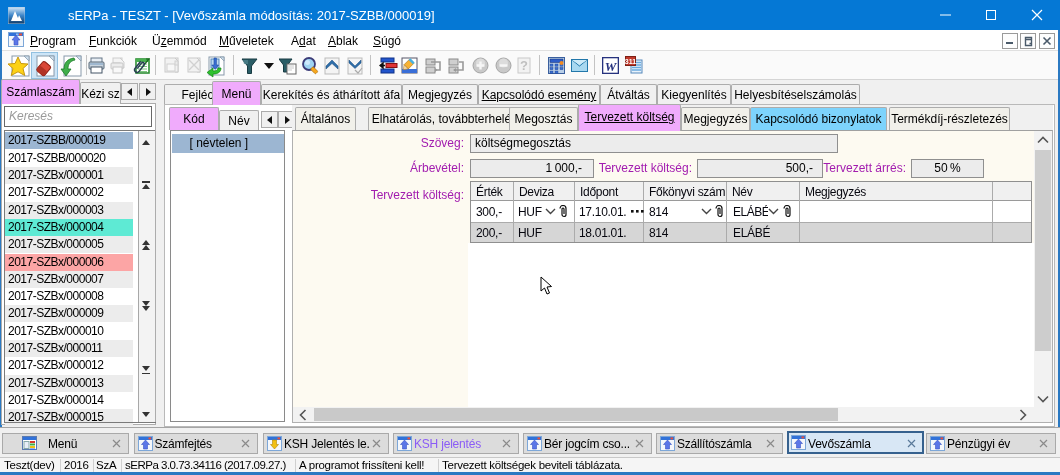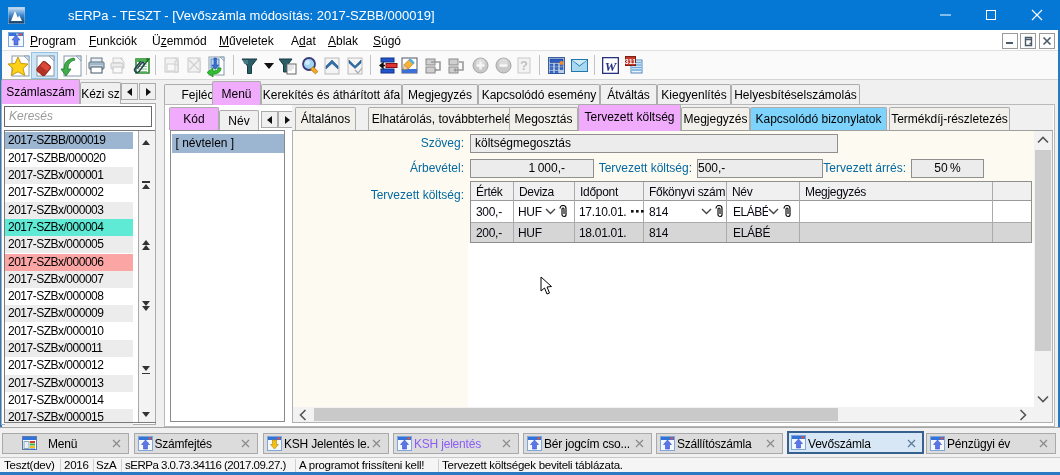--- a/index.html
+++ b/index.html
@@ -20,21 +20,21 @@
   .ticon { position:absolute; top:3px; }
   
   .tab { position:absolute; background:#f0f0f0; border:1px solid #acacac; border-bottom:none; border-radius:2px 2px 0 0; text-align:center; color:#000; }
   .tab.active { background:#f0abfc; z-index:5; }
   
   .lrow { position:absolute; left:1px; width:127px; height:17px; line-height:17px; padding-left:3px; white-space:nowrap; color:#000; letter-spacing:-0.5px; }
   
   .tri { position:absolute; width:0; height:0; }
   input, div { font-family:"Liberation Sans", sans-serif; }
   .field { position:absolute; background:#ececec; border:1px solid #8f8f8f; font-size:12px; color:#000; }
-  .lbl { position:absolute; text-align:right; color:#0369a1; white-space:nowrap; }
+  .lbl { position:absolute; text-align:right; color:#a21caf; white-space:nowrap; }
   .cell { position:absolute; white-space:nowrap; color:#07070f; letter-spacing:-0.3px; }
   .stxt { position:absolute; top:459px; color:#000; white-space:nowrap; font-size:11.5px; letter-spacing:-0.25px; }
 </style>
 </head>
 <body>
 
 <div class="abs" id="titlebar"></div>
 <svg class="abs" style="left:8px;top:7px" width="17" height="17">
   <defs>
       <linearGradient id="appbg" x1="0" y1="0" x2="0" y2="1">
@@ -314,56 +314,56 @@
 <div class="tri" style="left:142px;top:306px;border-left:4px solid transparent;border-right:4px solid transparent;border-top:5px solid #333"></div>
 <div class="tri" style="left:142px;top:366px;border-left:4px solid transparent;border-right:4px solid transparent;border-top:5px solid #333"></div>
 <div class="abs" style="left:142px;top:372.5px;width:8px;height:1.5px;background:#333"></div>
 <div class="tri" style="left:142px;top:412px;border-left:4px solid transparent;border-right:4px solid transparent;border-top:5px solid #333"></div>
 
 <div class="abs" style="left:163.5px;top:104px;width:891px;height:322.5px;background:#fff;border:1px solid #b9b9b9"></div>
 
 <div class="tab" style="left:164px;top:84px;width:67px;height:20px;line-height:20px;">Fejléc</div>
 <div class="tab" style="left:261px;top:84px;width:141px;height:20px;line-height:20px;">Kerekítés és áthárított áfa</div>
 <div class="tab" style="left:402px;top:84px;width:76px;height:20px;line-height:20px;">Megjegyzés</div>
-<div class="tab" style="left:478px;top:84px;width:122px;height:20px;line-height:20px;">Kapcsolódó esemény</div>
+<div class="tab" style="left:478px;top:84px;width:122px;height:20px;line-height:20px;text-decoration:underline;">Kapcsolódó esemény</div>
 <div class="tab" style="left:600px;top:84px;width:57px;height:20px;line-height:20px;">Átváltás</div>
 <div class="tab" style="left:657px;top:84px;width:74px;height:20px;line-height:20px;">Kiegyenlítés</div>
 <div class="tab" style="left:731px;top:84px;width:129px;height:20px;line-height:20px;">Helyesbítéselszámolás</div>
 <div class="tab active" style="left:212px;top:81px;width:49px;height:24px;line-height:24px;">Menü</div>
 
 <div class="tab" style="left:219px;top:110px;width:40px;height:20px;line-height:20px;">Név</div>
 <div class="tab active" style="left:169px;top:107px;width:50px;height:23px;line-height:23px;">Kód</div>
 <div class="abs" style="left:261px;top:111px;width:17px;height:17px;background:#f0f0f0;border:1px solid #ababab"></div>
 <div class="abs" style="left:278px;top:111px;width:17px;height:17px;background:#f0f0f0;border:1px solid #ababab"></div>
 <div class="tri" style="left:267px;top:116px;border-top:4px solid transparent;border-bottom:4px solid transparent;border-right:5px solid #111"></div>
 <div class="tri" style="left:285px;top:116px;border-top:4px solid transparent;border-bottom:4px solid transparent;border-left:5px solid #111"></div>
 <div class="abs" style="left:170px;top:130px;width:115px;height:292px;background:#fff;border:1px solid #8a8a8a"></div>
-<div class="abs" style="left:171.5px;top:133.5px;width:112px;height:19px;background:#9cb6d2;line-height:19px;padding-left:4px;color:#000">[ névtelen ]</div>
+<div class="abs" style="left:171.5px;top:133.5px;width:112px;height:19px;background:#9cb6d2;line-height:19px;padding-left:18px;color:#000">[ névtelen ]</div>
 
 <div class="abs" style="left:292px;top:105px;width:761px;height:25px;background:#f0f0f0"></div>
 
 <div class="abs" style="left:292px;top:130px;width:761px;height:293px;background:#fdfaf1;border:1px solid #b0b0b0;border-top-color:#a0a0a0"></div>
 
 <div class="tab" style="left:295px;top:107px;width:61px;height:23px;line-height:22px;background:#f1f0ea">Általános</div>
 <div class="tab" style="left:368px;top:107px;width:153px;height:23px;line-height:22px;background:#f1f0ea">Elhatárolás, továbbterhelés</div>
 <div class="tab" style="left:509px;top:107px;width:69px;height:23px;line-height:22px;background:#f1f0ea">Megosztás</div>
 <div class="tab" style="left:681px;top:107px;width:69px;height:23px;line-height:22px;background:#f1f0ea">Megjegyzés</div>
 <div class="tab" style="left:750px;top:107px;width:137px;height:23px;line-height:22px;background:#7dd3fc">Kapcsolódó bizonylatok</div>
 <div class="tab" style="left:889px;top:107px;width:121px;height:23px;line-height:22px;background:#f1f0ea">Termékdíj-részletezés</div>
-<div class="tab active" style="left:578px;top:104px;width:103px;height:27px;line-height:25px;">Tervezett költség</div>
+<div class="tab active" style="left:578px;top:104px;width:103px;height:27px;line-height:25px;text-decoration:underline;">Tervezett költség</div>
 
 <div class="abs" style="left:468px;top:243px;width:566px;height:164px;background:#fff"></div>
 
 <div class="lbl" style="left:300px;top:136px;width:164px">Szöveg:</div>
 <div class="field" style="left:470px;top:134px;width:368px;height:19px;line-height:17px;padding-left:4px">költségmegosztás</div>
 
 <div class="lbl" style="left:300px;top:161px;width:164px">Árbevétel:</div>
-<div class="field" style="left:470px;top:159px;width:124px;height:19px;line-height:17px;text-align:right;padding-right:28px">1 000,-</div>
+<div class="field" style="left:470px;top:159px;width:124px;height:19px;line-height:17px;text-align:right;padding-right:11px">1 000,-</div>
 <div class="lbl" style="left:560px;top:161px;width:132px">Tervezett költség:</div>
-<div class="field" style="left:697px;top:159px;width:126px;height:19px;line-height:17px;padding-right:9px">500,-</div>
+<div class="field" style="left:697px;top:159px;width:126px;height:19px;line-height:17px;text-align:right;padding-right:9px">500,-</div>
 <div class="lbl" style="left:774px;top:161px;width:132px">Tervezett árrés:</div>
 <div class="field" style="left:911px;top:159px;width:73px;height:19px;line-height:17px;text-align:center">50 %</div>
 
 <div class="lbl" style="left:300px;top:188px;width:164px">Tervezett költség:</div>
 
 <div class="abs" style="left:470px;top:181px;width:562px;height:62px;background:#fff;border:1px solid #8f8f8f"></div>
 <div class="abs" style="left:471px;top:182px;width:560px;height:19px;background:#f0f0f0;border-bottom:1px solid #9a9a9a"></div>
 <div class="abs" style="left:471px;top:222px;width:560px;height:20px;background:#d6d6d6"></div>
 <div class="abs" style="left:471px;top:221.5px;width:560px;height:1px;background:#ababab"></div>
 <div class="abs" style="left:513px;top:182px;width:1px;height:60px;background:#ababab"></div>

